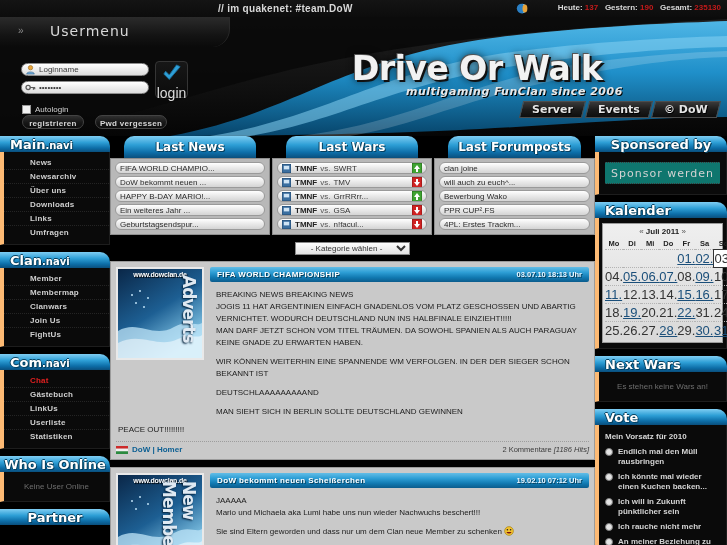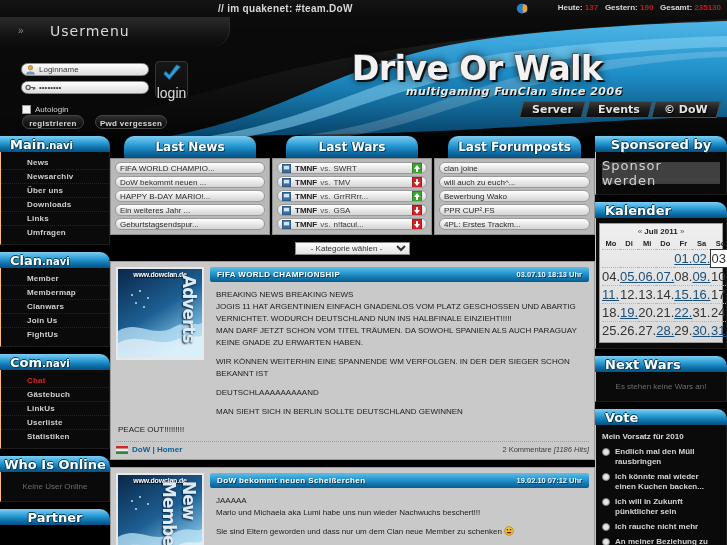--- a/index.html
+++ b/index.html
@@ -153,21 +153,21 @@
     font-size:13px; font-weight:bold; color:#ffffff;
     text-shadow:1px 1px 0 #06405f, -1px 0 0 #06405f, 0 -1px 0 #06405f;
     padding-left:10px; white-space:nowrap;
   }
   .panel-hd .t .sm { font-size:10px; font-weight:bold; }
   .panel-hd.centered { justify-content:center; }
   .panel-hd.centered .t { padding-left:0; }
 
   .panel-body {
     background:#0a0a0a;
-    border-left:1px solid #fdba74; border-right:1px solid #1d1d1d;
+    border-left:4px solid #fdba74; border-right:1px solid #1d1d1d;
     border-bottom:1px solid #1d1d1d;
   }
 
   
   .navlist { padding:4px 0 5px 0; }
   .navlist a {
     display:block; padding:2px 0 2px 26px;
     color:#cfcfcf; font-size:8px; font-weight:bold;
     text-decoration:none; letter-spacing:.2px;
     border-bottom:1px dotted #242424;
@@ -280,25 +280,25 @@
   .news-author { display:flex; align-items:center; gap:4px; }
   .flag-hu { width:12px; height:8px; }
   .news-author .nm { font-size:8px; font-weight:bold; color:#0b5f93; }
   .news-meta { font-size:7.5px; color:#3b3b3b; }
   .news-meta i { font-style:italic; }
   .smiley { display:inline-block; width:10px; height:10px; vertical-align:-2px; }
 
   
   .sponsor-body { background:#0a0a0a; padding:10px 6px; }
   .sponsor-btn {
-    height:22px; background:#404040;
+    height:22px; background:#0f766e;
     border-top:1px dotted #3a3a3a; border-bottom:1px dotted #3a3a3a;
     display:flex; align-items:center; justify-content:center;
     font-family:"DejaVu Sans", sans-serif;
-    font-size:13px; color:#d2d2d2; letter-spacing:1px; cursor:pointer;
+    font-size:11px; color:#d2d2d2; letter-spacing:1px; cursor:pointer;
   }
 
   .cal-body { background:#0a0a0a; padding:5px 3px; }
   .cal-inner {
     background: linear-gradient(180deg,#efefef,#d8d8d8);
     border:1px solid #9a9a9a; padding:2px 2px 3px 2px;
   }
   .cal-title {
     text-align:center; font-size:8px; font-weight:bold; color:#222;
     padding:1px 0 2px 0;

